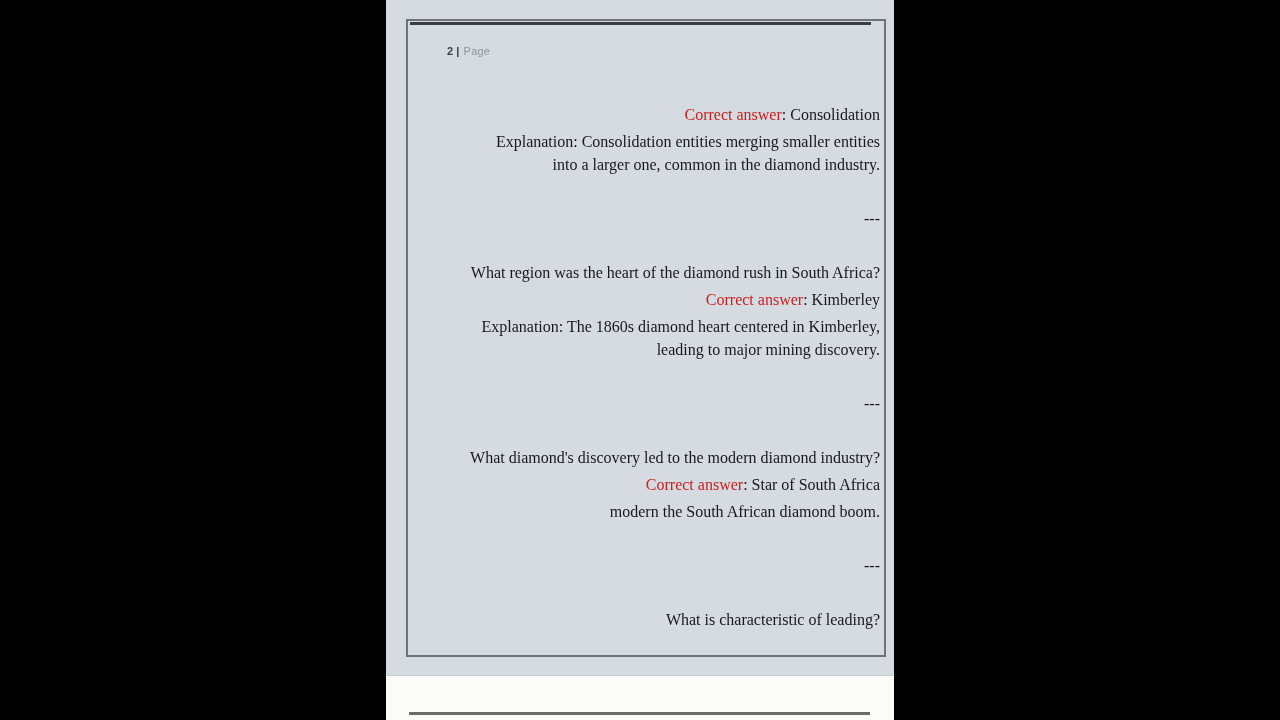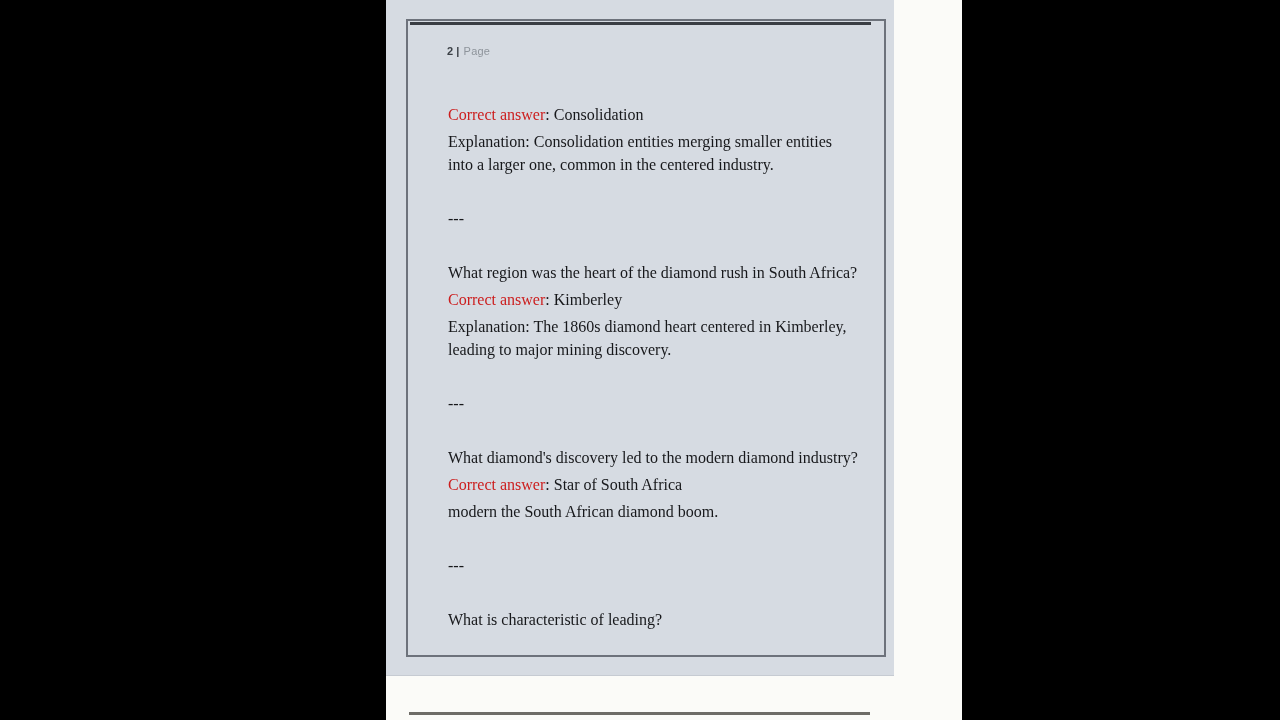--- a/index.html
+++ b/index.html
@@ -17,21 +17,21 @@
   html,body{margin:0;padding:0;}
   body{
     width:1280px;height:720px;position:relative;overflow:hidden;
     background:#000;
     font-family:"Liberation Serif", serif;
   }
   .letterbox{position:absolute;top:0;height:720px;background:#000;}
   .letterbox.left{left:0;width:386px;}
   .letterbox.right{left:894px;width:386px;}
   .stage{
-    position:absolute;left:386px;top:0;width:576px;height:720px;
+    position:absolute;left:386px;top:0;width:508px;height:720px;
     background:var(--gap-bg);
   }
   .page{
     position:absolute;left:0;top:0;width:508px;height:676px;
     background:var(--page-bg);
     border-bottom:1px solid #c6cbd2;
   }
   .doc-box{
     position:absolute;left:20px;top:19px;width:480px;height:638px;
     border:2px solid var(--box-border);
@@ -49,21 +49,21 @@
   }
   .page-number .num,.page-number .bar{
     font-weight:bold;color:var(--pagenum-dark);
   }
   .page-number .bar{margin:0 4px 0 3px;}
   .text-block{
     position:absolute;left:62px;top:103px;width:432px;
     font-size:16px;color:var(--text);
   }
   .line{
-    height:23px;line-height:23px;margin-bottom:4px;white-space:nowrap;
+    height:23px;line-height:23px;margin-bottom:4px;white-space:nowrap;text-align:right;
   }
   .line.tight{margin-bottom:0;}
   .red{color:var(--answer-red);}
   .page-gap{
     position:absolute;left:0;top:677px;width:508px;height:43px;
     background:var(--gap-bg);
   }
   .next-rule{
     position:absolute;left:23px;top:35px;width:461px;height:3px;
     background:var(--next-rule);
@@ -79,21 +79,21 @@
   <div class="page">
     <div class="doc-box">
       <div class="box-topline"></div>
     </div>
     <div class="page-number">
       <span class="num">2</span><span class="bar">|</span><span class="lbl">Page</span>
     </div>
     <div class="text-block">
         <div class="line"><span class="red">Correct answer</span><span>: Consolidation</span></div>
         <div class="line tight">Explanation: Consolidation entities merging smaller entities</div>
-        <div class="line">into a larger one, common in the centered industry.</div>
+        <div class="line">into a larger one, common in the diamond industry.</div>
         <div class="line"></div>
         <div class="line">---</div>
         <div class="line"></div>
         <div class="line">What region was the heart of the diamond rush in South Africa?</div>
         <div class="line"><span class="red">Correct answer</span><span>: Kimberley</span></div>
         <div class="line tight">Explanation: The 1860s diamond heart centered in Kimberley,</div>
         <div class="line">leading to major mining discovery.</div>
         <div class="line"></div>
         <div class="line">---</div>
         <div class="line"></div>

